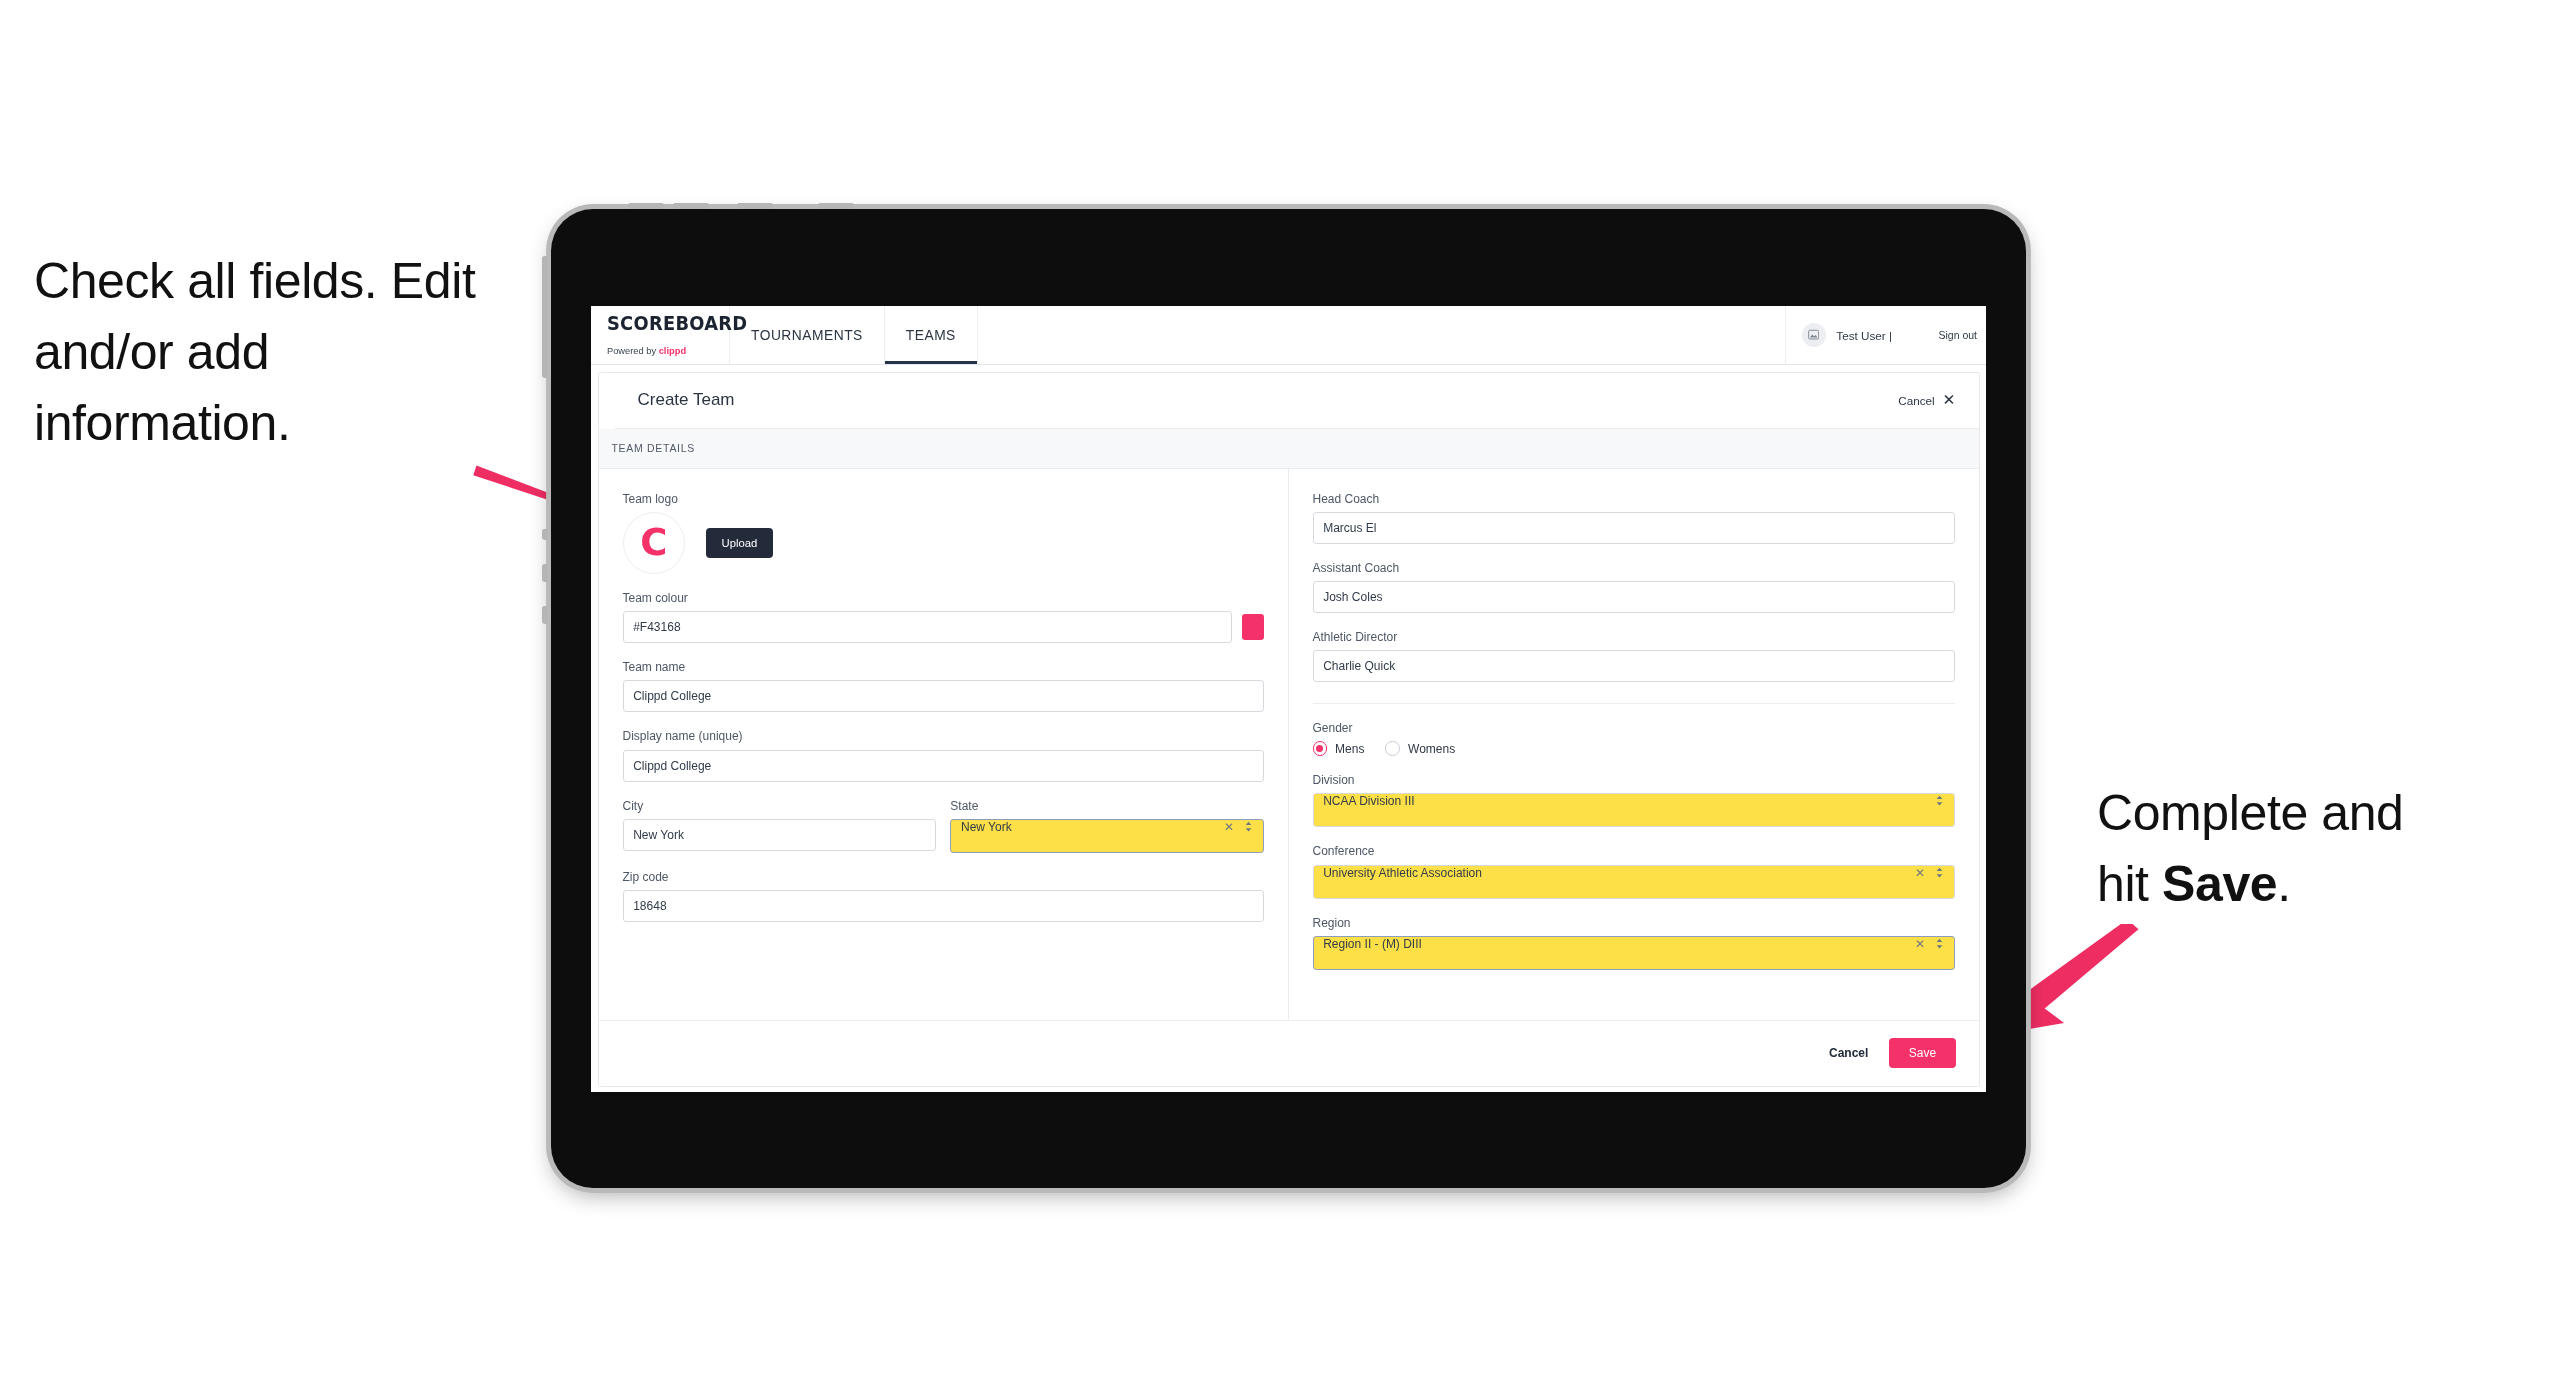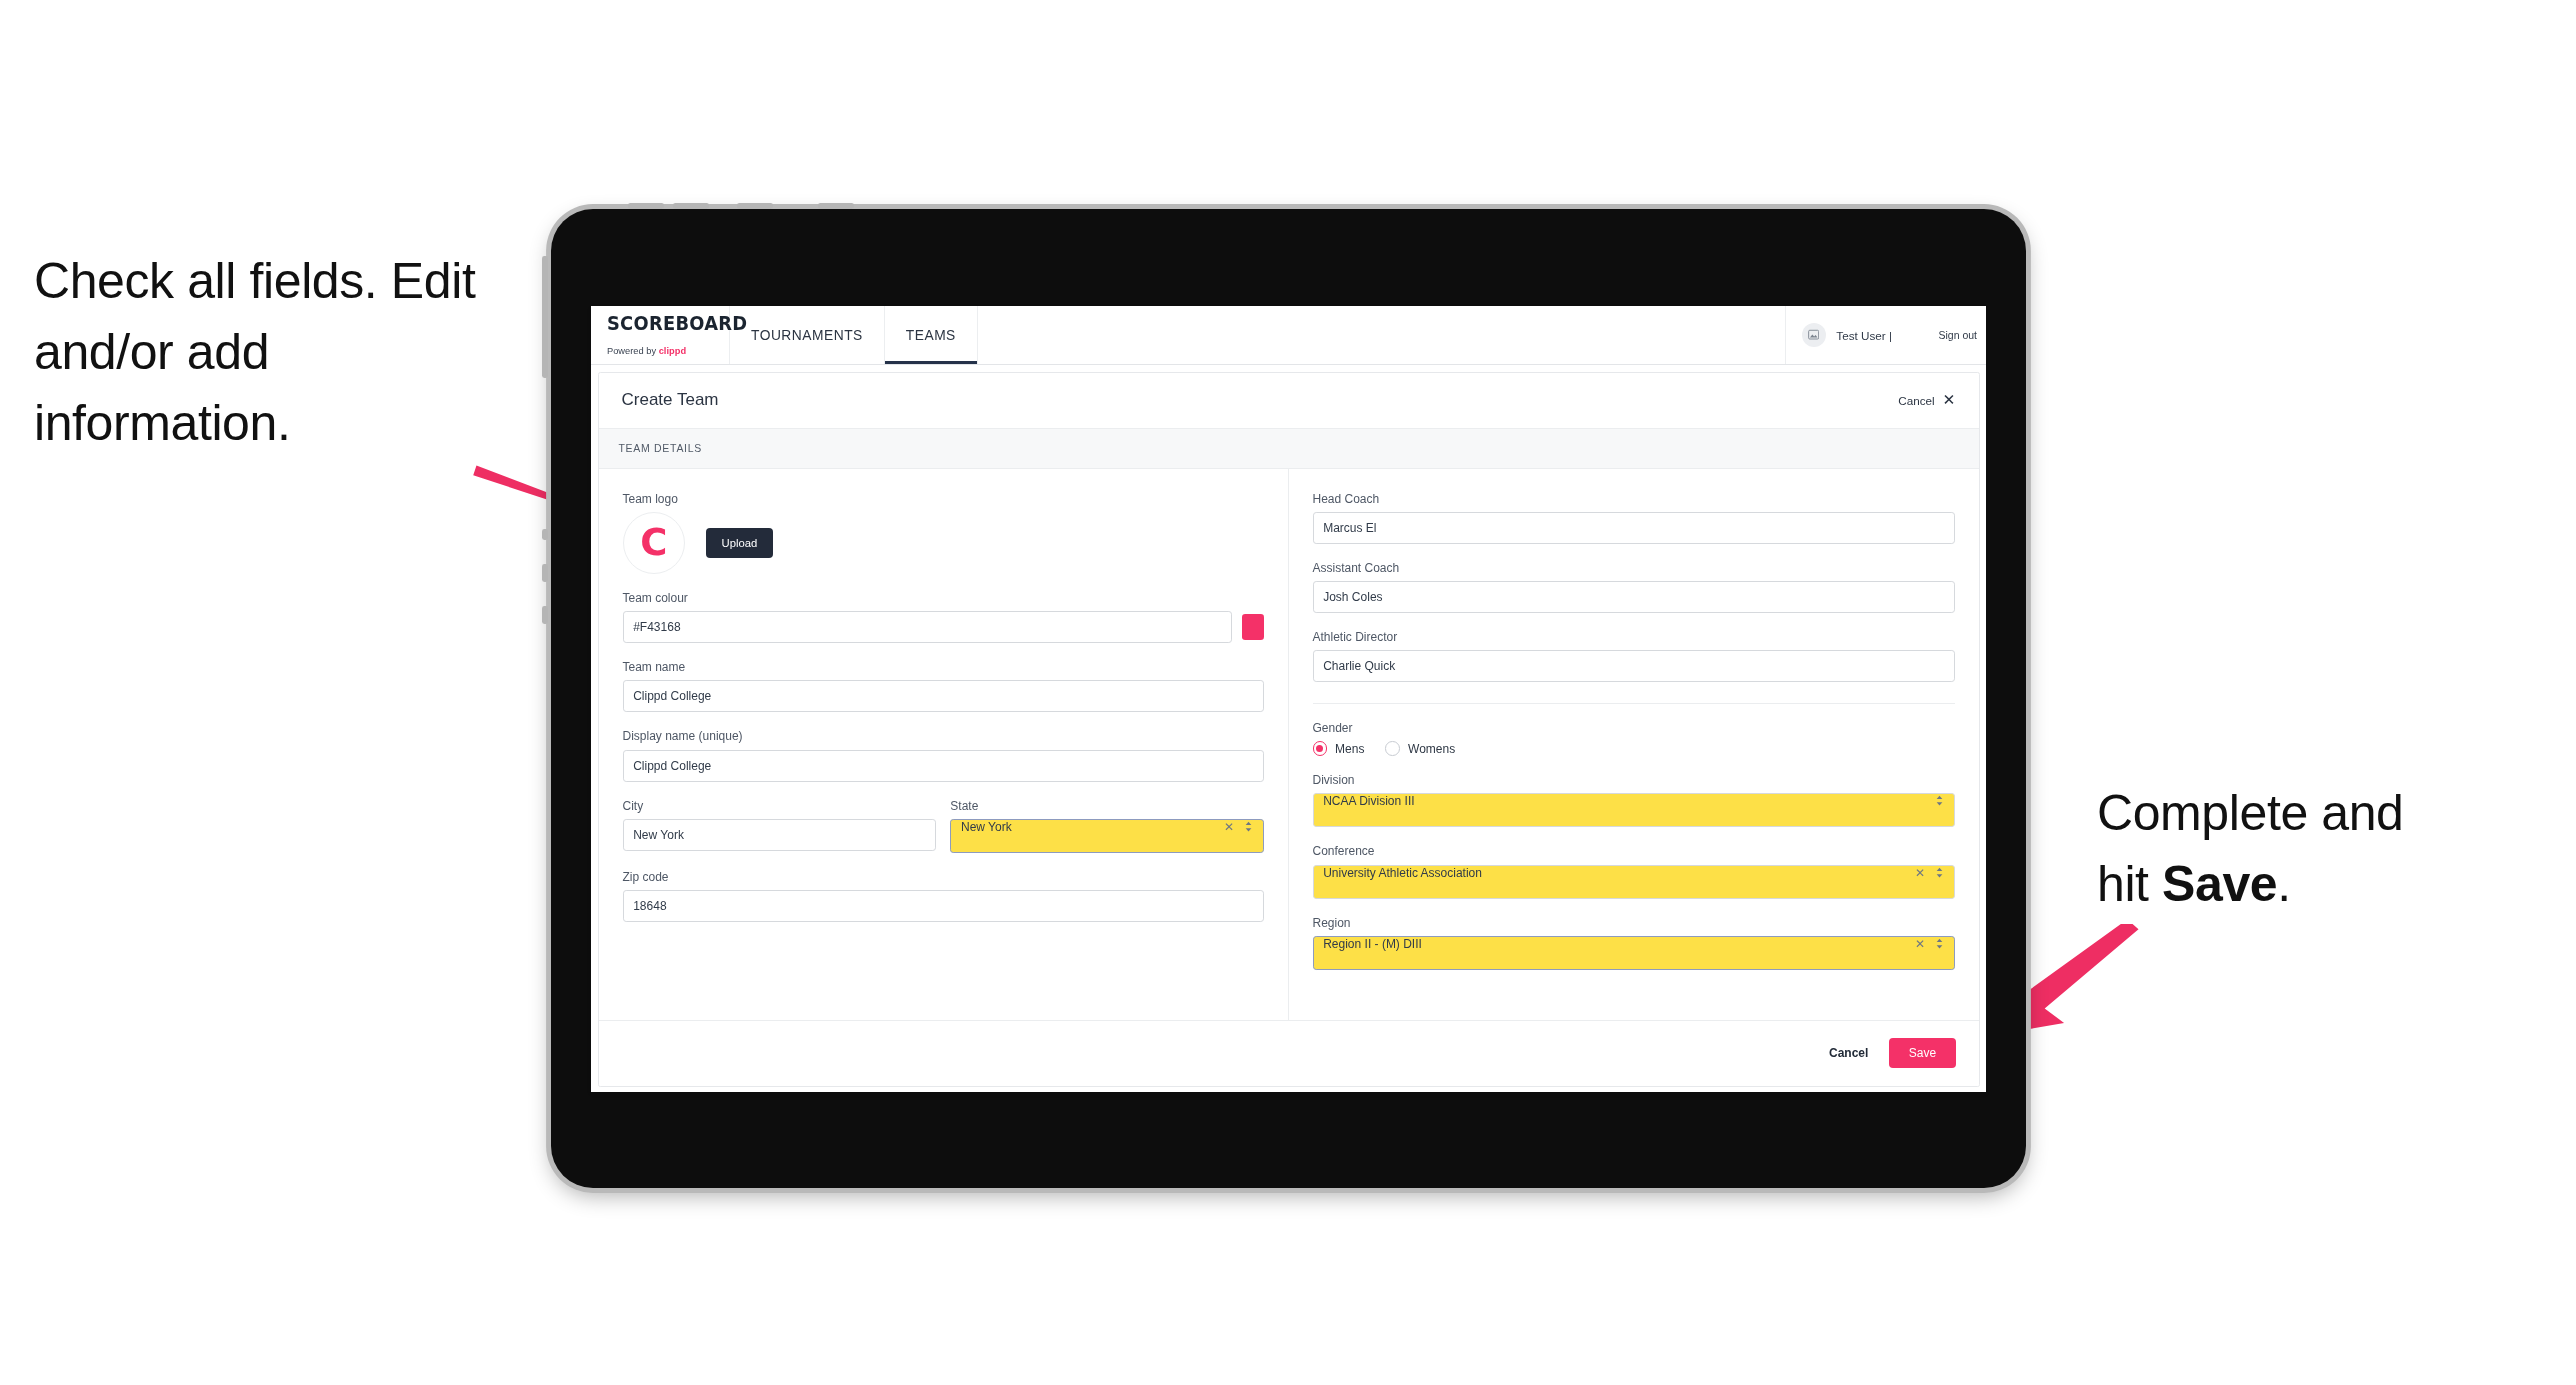--- a/index.html
+++ b/index.html
@@ -118,32 +118,33 @@
     border-radius:2.4px;
     height:713px;
     display:flex;flex-direction:column;
     overflow:hidden;
   }
   #card-head{
     height:55px;
     display:flex;align-items:center;justify-content:space-between;
     padding:0 23px;
     border-bottom:0.8px solid #ebedef;
+    margin-left:16px;
   }
   #card-title{font-size:17px;color:#2b3442;}
   #cancel-top{display:flex;align-items:center;gap:8px;cursor:pointer;}
   #cancel-top-label{font-size:11.7px;color:#2b3442;}
   #cancel-top-x{font-size:15.4px;color:#2b3442;line-height:1;}
 
   #section-bar{
     height:39px;
     background:#f7f8f9;
     border-bottom:0.8px solid #ebedef;
     display:flex;align-items:center;
-    padding:0 20px;
+    padding:0 13px;
   }
   #section-bar span{
     font-size:10.5px;letter-spacing:0.7px;color:#515a67;
   }
 
   #form-body{
     flex:1;display:flex;
     border-bottom:0.8px solid #ebedef;
     background:#fff;
   }

